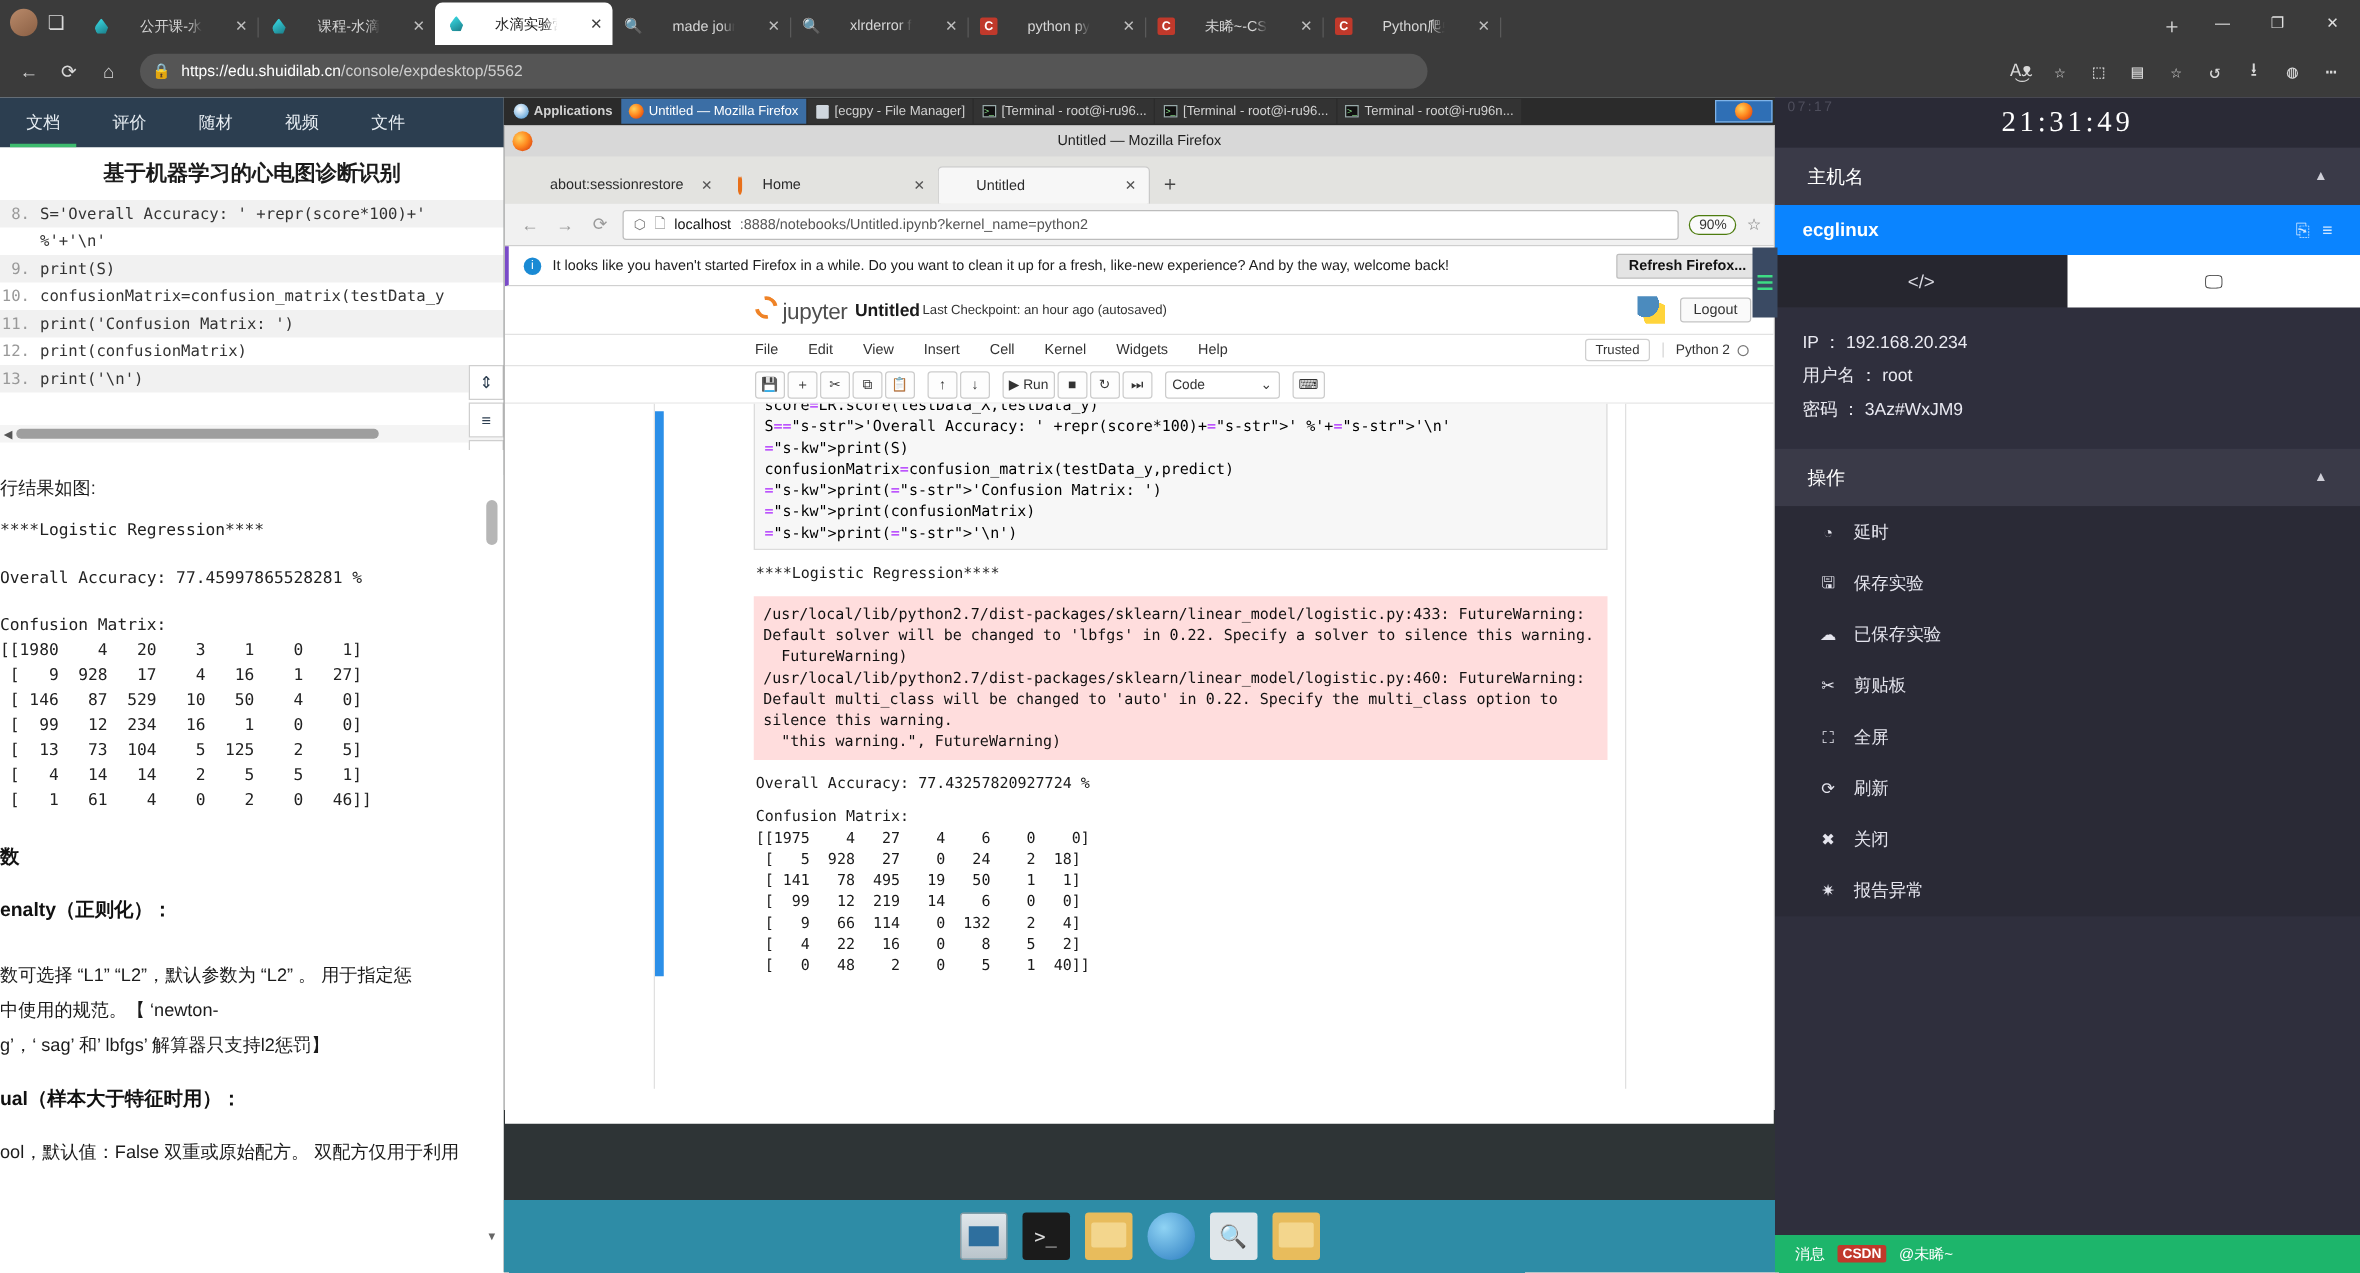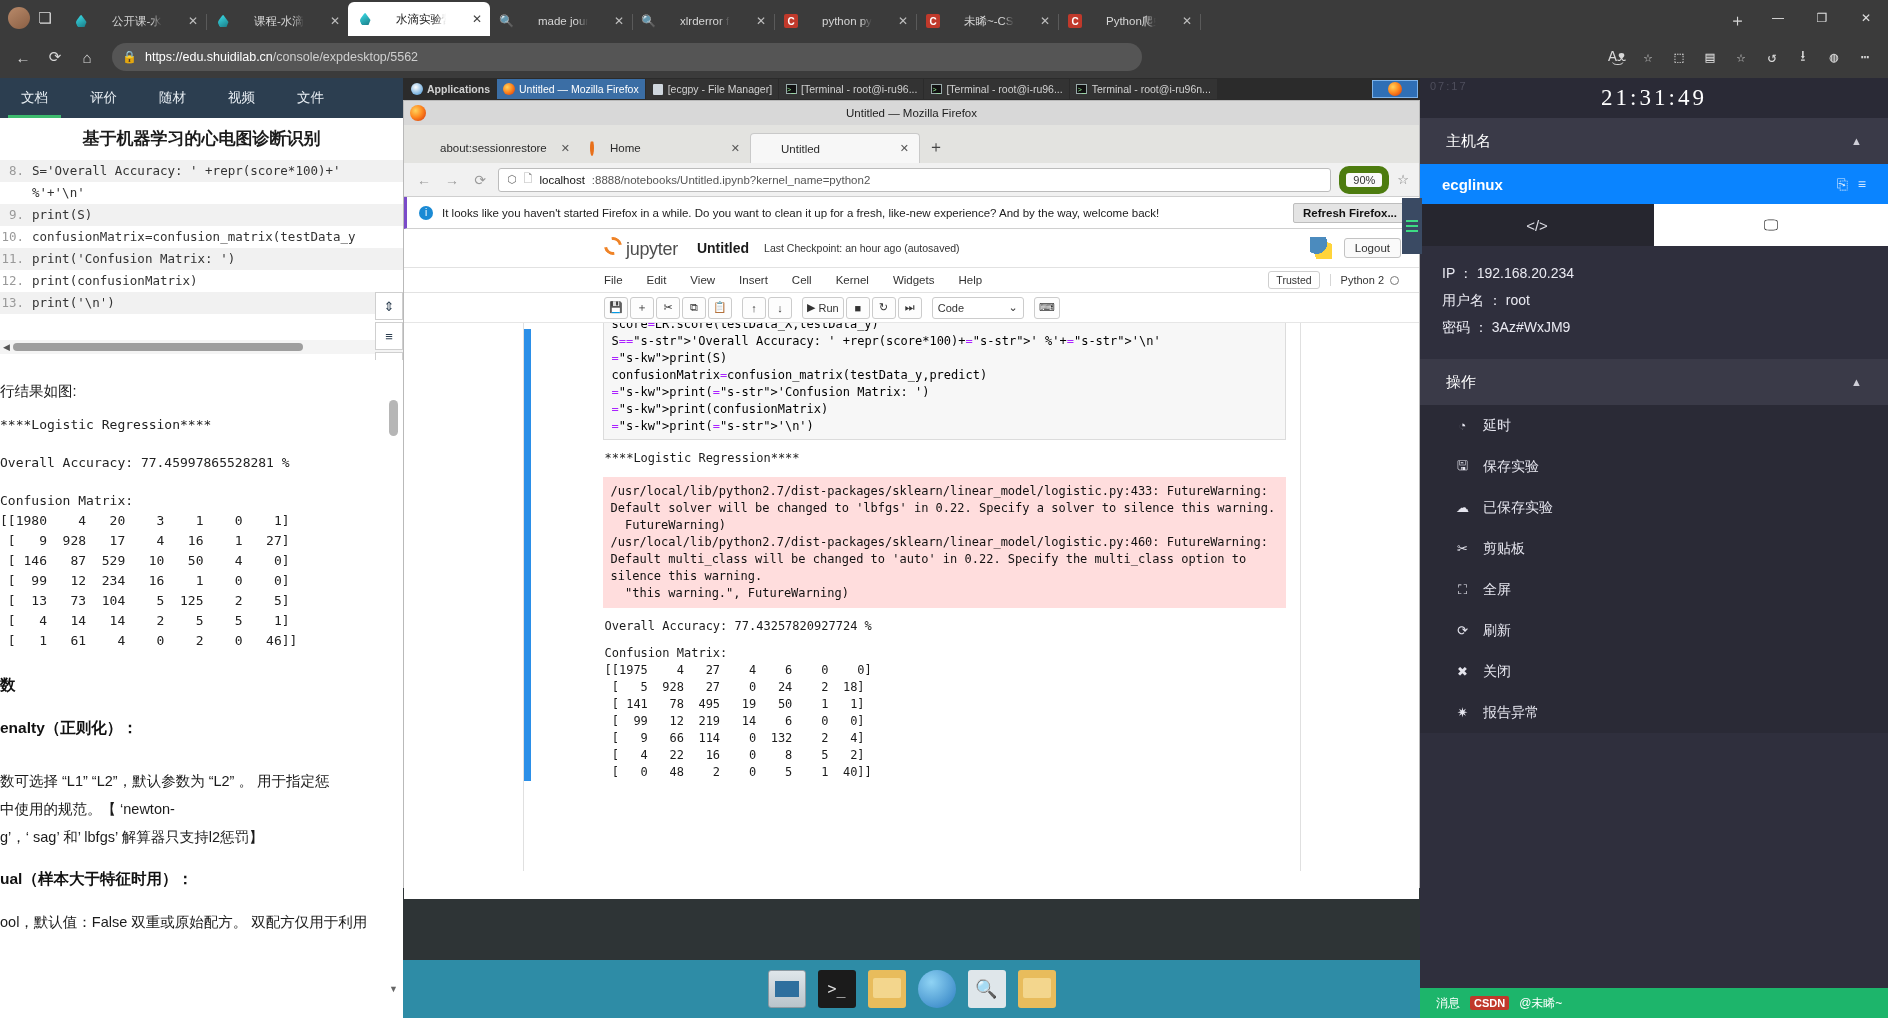--- a/index.html
+++ b/index.html
@@ -192,42 +192,42 @@
     border-bottom: 1px solid #cfcfcf;
   }
   .ff-nb-ico { color: #9a9a9a; font-size: 14px; width: 20px; text-align: center; }
   .ff-urlbar {
     flex: 1; height: 24px; background: #fff; border: 1px solid #bcbcbc; border-radius: 3px;
     display: flex; align-items: center; padding: 0 8px; gap: 7px; font-size: 11.5px; color: #555;
   }
   .ff-urlbar .shield { font-size: 11px; color: #777; }
   .ff-urlbar .u-host { color: #111; }
   .ff-zoom {
-    font-size: 11px; color: #333; border: 7px solid #4d7c0f; border-radius: 10px;
+    font-size: 11px; color: #333; border: 1px solid #4d7c0f; border-radius: 10px;
     padding: 1px 7px; background: #fafafa;
   }
   .ff-star { color: #777; font-size: 13px; }
   .ff-notif {
     height: 32px; background: #fff; border-bottom: 1px solid #d0d0d0;
     display: flex; align-items: center; gap: 9px; padding: 0 12px;
     border-left: 3px solid #7a4bc9;
   }
   .ff-notif .i {
     width: 14px; height: 14px; border-radius: 50%; background: #1a8ad4; color: #fff;
     font-size: 10px; display: flex; align-items: center; justify-content: center; flex: 0 0 14px;
   }
   .ff-notif .msg { font-size: 11.5px; color: #202020; }
   .ff-notif .btn {
     margin-left: auto; font-size: 11.5px; font-weight: bold; color: #111;
     background: #e4e4e4; border: 1px solid #bdbdbd; border-radius: 2px; padding: 3px 9px;
   }
   .ff-content { background: #fff; height: 670px; position: relative; overflow: hidden; }
 
   
-  .jp-head { height: 38px; display: flex; align-items: center; padding: 0 18px 0 200px; gap: 15px; }
+  .jp-head { height: 38px; display: flex; align-items: center; padding: 0 18px 0 200px; gap: 2px; }
   .jp-logo { display: flex; align-items: baseline; gap: 4px; }
   .jp-logo .mark {
     width: 18px; height: 18px; border: 3px solid #ef8327; border-radius: 50%;
     border-left-color: transparent; border-right-color: transparent; transform: rotate(35deg);
   }
   .jp-logo .wm { font-size: 18px; color: #4e4e4e; letter-spacing: -.3px; }
   .jp-nb-name { font-size: 14px; font-weight: bold; color: #1b1b1b; margin-left: 4px; }
   .jp-ckpt { font-size: 10.5px; color: #333; }
   .jp-right { margin-left: auto; display: flex; align-items: center; gap: 12px; }
   .py-logo {

